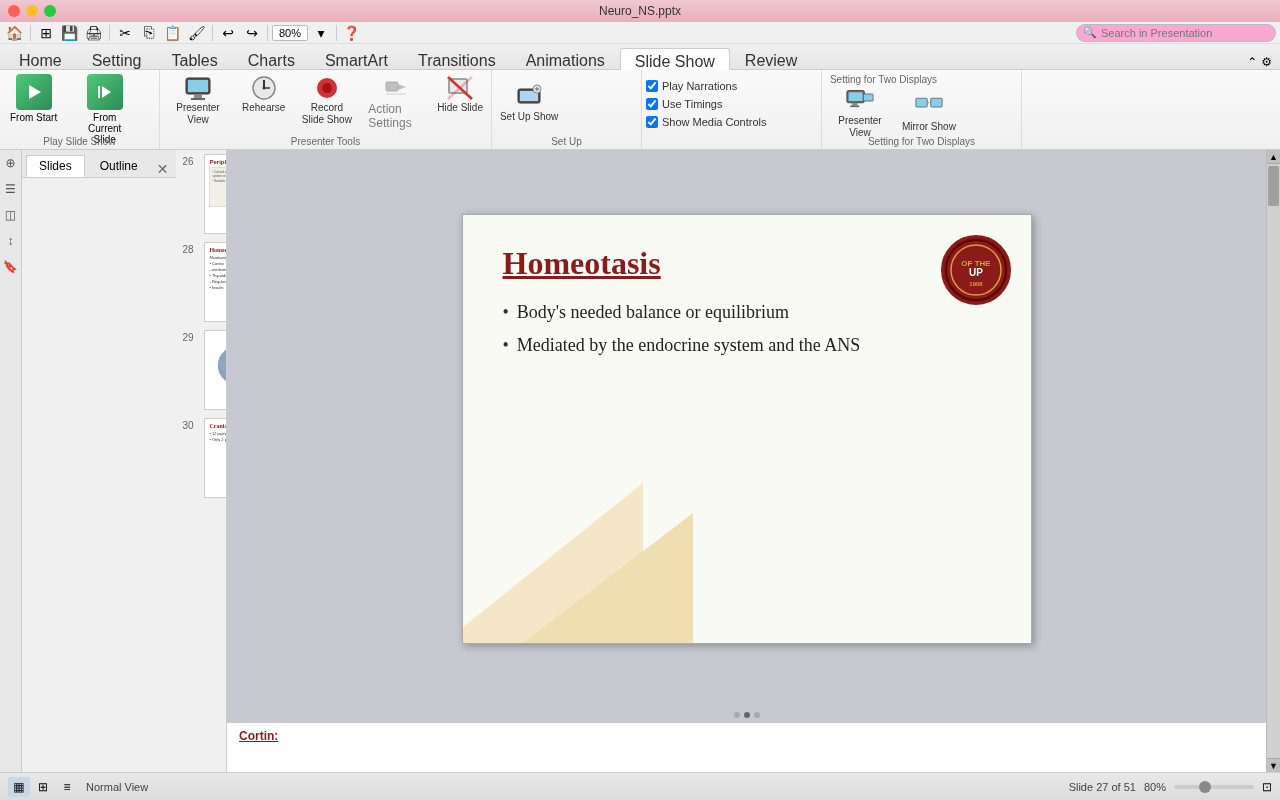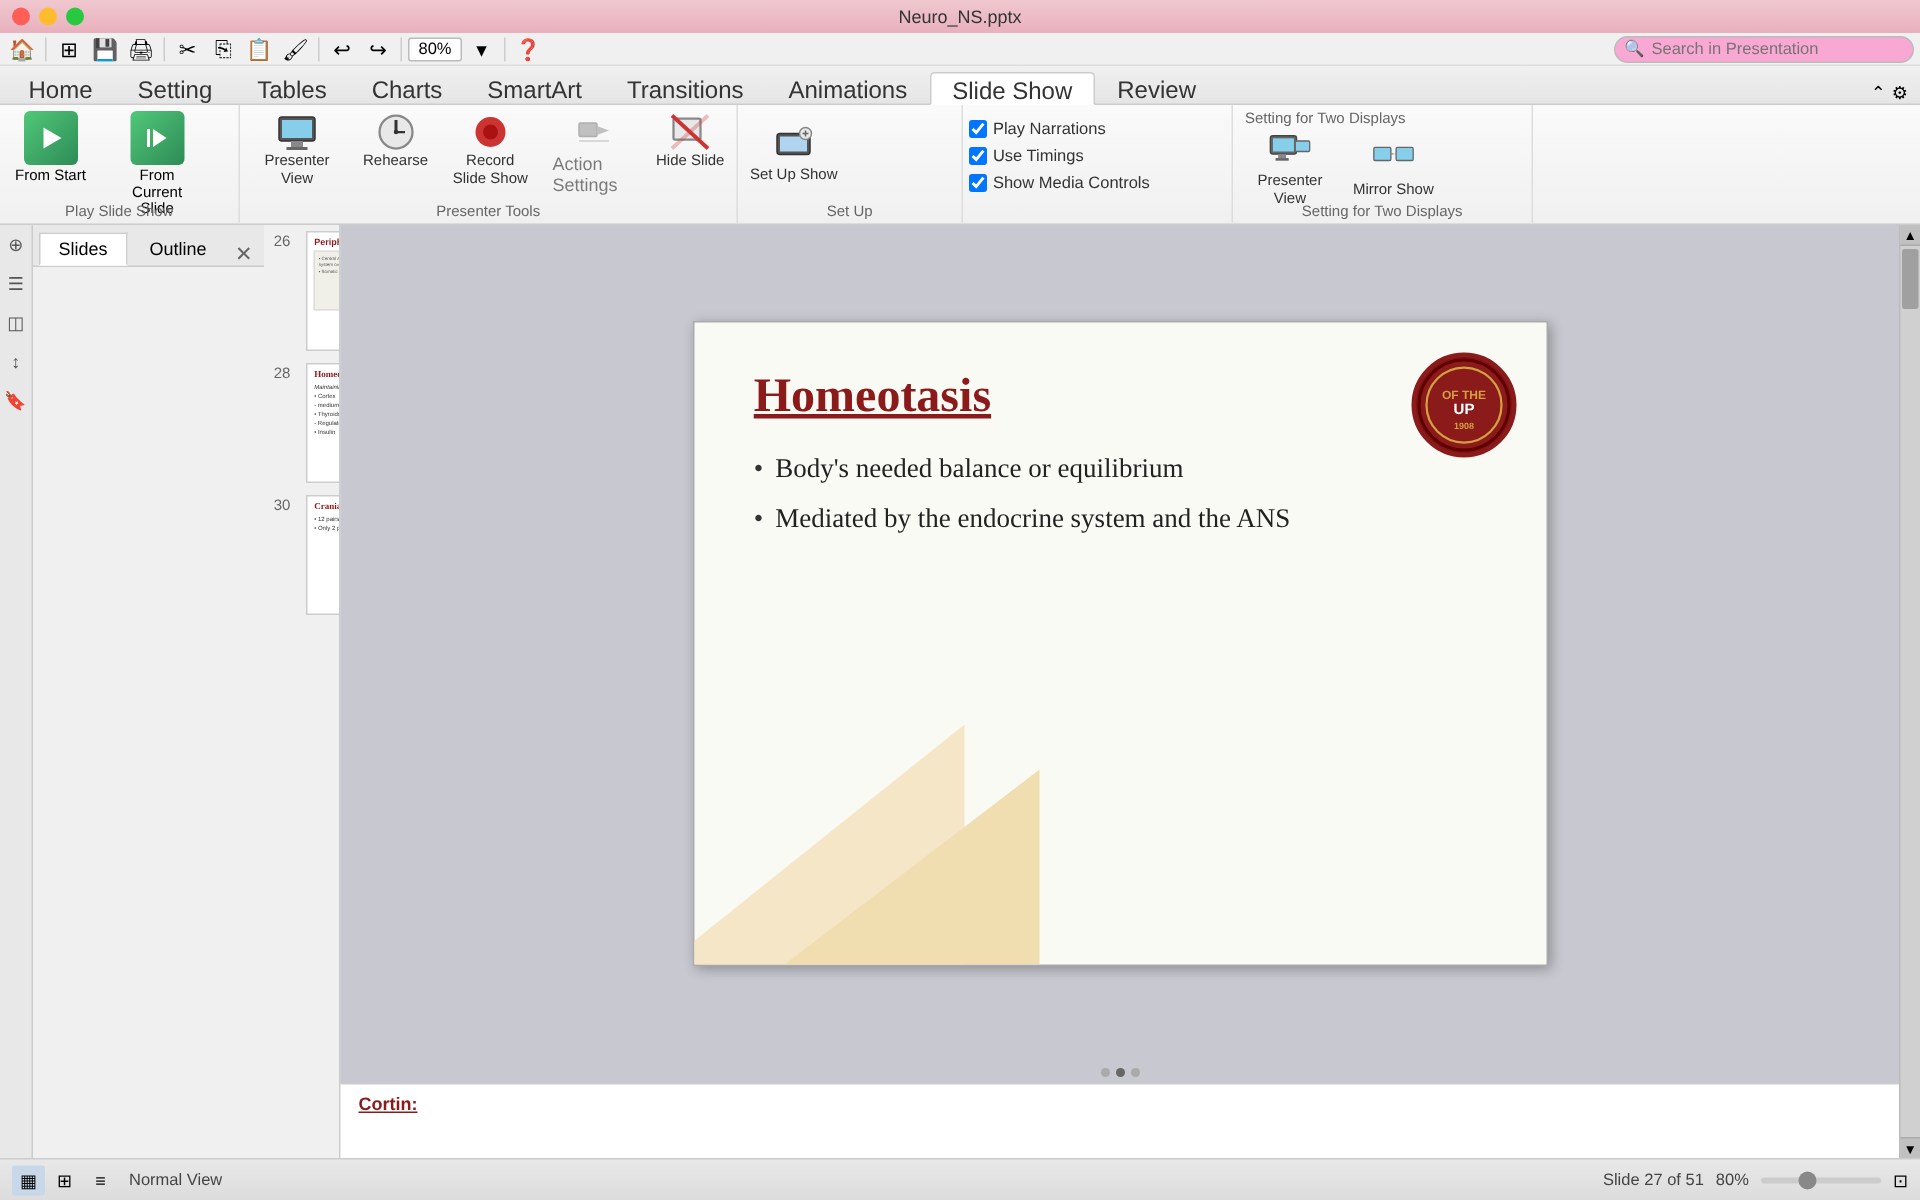--- a/index.html
+++ b/index.html
@@ -794,20 +794,29 @@
             <div class="thumb-bullet" style="font-size:4px;font-style:italic;">Maintaining homeotasis</div>
             <div class="thumb-bullet">• Cortex</div>
             <div class="thumb-bullet"> - medium and outer cortex of the body</div>
             <div class="thumb-bullet">• Thyroids</div>
             <div class="thumb-bullet"> - Regulates body metabolism</div>
             <div class="thumb-bullet">• Insulin</div>
           </div>
         </div>
       </div>
 
+      <div class="slide-item">
+        <span class="slide-number">29</span>
+        <div class="slide-thumb">
+          <div class="slide-thumb-inner">
+            <div class="thumb-badge">🔴</div>
+            <div class="thumb-brain-img"></div>
+          </div>
+        </div>
+      </div>
 
       <div class="slide-item">
         <span class="slide-number">30</span>
         <div class="slide-thumb">
           <div class="slide-thumb-inner">
             <div class="thumb-badge">🔴</div>
             <div class="thumb-title" style="font-family:Georgia,serif;">Cranial Nerves</div>
             <div class="thumb-bullet">• 12 pairs of cranial nerves; 1 on each side of the body</div>
             <div class="thumb-bullet">• Only 2 pairs are relevant to speech and hearing</div>
           </div>

